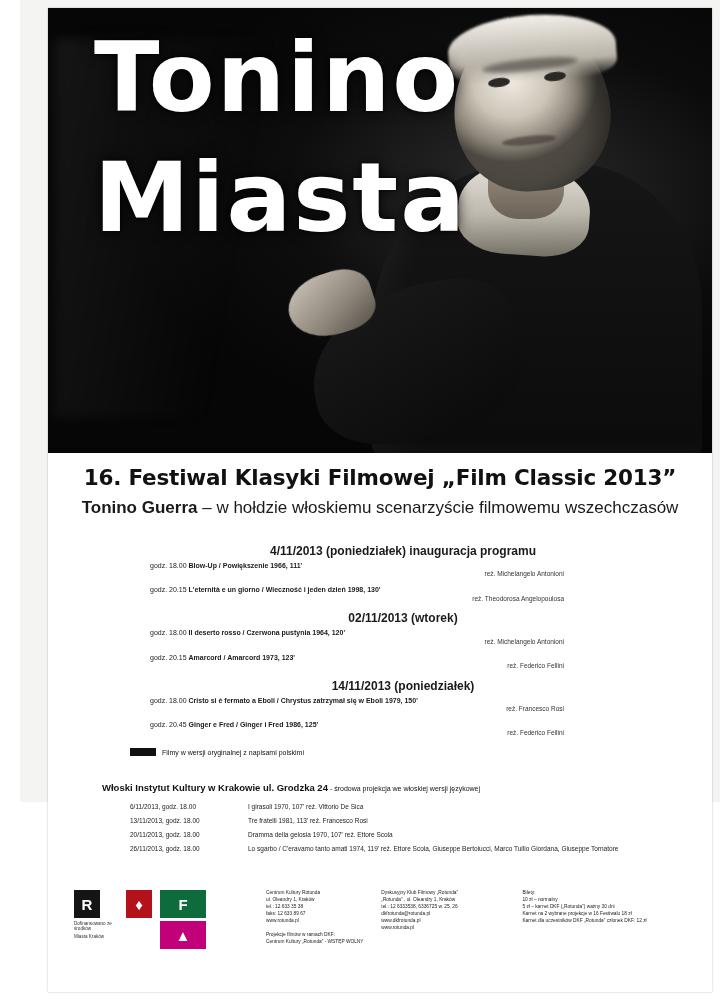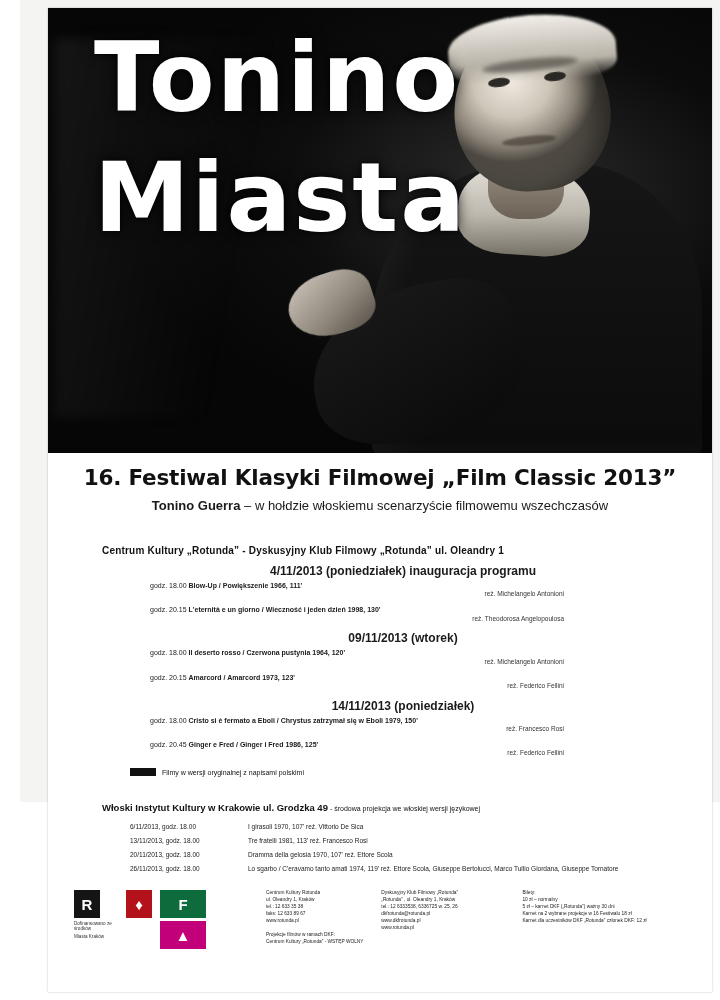--- a/index.html
+++ b/index.html
@@ -198,21 +198,21 @@
   .headline .h1 {
     font-family: "DejaVu Sans", sans-serif;
     font-weight: bold;
     font-size: 21.5px;
     color: #111;
     letter-spacing: -0.2px;
     text-align: center;
   }
   .headline .h2 {
     margin-top: 8px;
-    font-size: 13px;
+    font-size: 17px;
     color: #1a1a1a;
     text-align: center;
   }
   .headline .h2 b { font-weight: bold; }
 
   
   .body {
     background: #ffffff;
     padding: 16px 36px 0 36px;
     color: #111;
@@ -350,38 +350,37 @@
     </div>
 
     <div class="headline">
       <div class="h1">16. Festiwal Klasyki Filmowej „Film Classic 2013”</div>
       <div class="h2">
         <b>Tonino Guerra</b><span> –  w hołdzie włoskiemu scenarzyście filmowemu wszechczasów</span>
       </div>
     </div>
 
     <div class="body">
-      <div class="venue">Centrum Kultury „Rotunda” - Dyskusyjny Klub Filmowy „Rotunda”  ul. Oleandry 1</div>
 
       <div>
         <div class="day">4/11/2013 (poniedziałek) inauguracja programu</div>
         <div class="screening">
           <span>godz. 18.00</span>
           <span class="t">Blow-Up / Powiększenie 1966, 111'</span>
           <span class="dir">reż. Michelangelo Antonioni</span>
         </div>
         <div class="screening">
           <span>godz. 20.15</span>
           <span class="t">L'eternità e un giorno / Wieczność i jeden dzień 1998, 130'</span>
           <span class="dir">reż. Theodorosa Angelopoulosa</span>
         </div>
       </div>
 
       <div>
-        <div class="day">09/11/2013 (wtorek)</div>
+        <div class="day">02/11/2013 (wtorek)</div>
         <div class="screening">
           <span>godz. 18.00</span>
           <span class="t">Il deserto rosso / Czerwona pustynia 1964, 120'</span>
           <span class="dir">reż. Michelangelo Antonioni</span>
         </div>
         <div class="screening">
           <span>godz. 20.15</span>
           <span class="t">Amarcord / Amarcord 1973, 123'</span>
           <span class="dir">reż. Federico Fellini</span>
         </div>
@@ -400,21 +399,21 @@
           <span class="dir">reż. Federico Fellini</span>
         </div>
       </div>
 
       <div class="note">
         <span class="swatch"></span>
         <span>Filmy w wersji oryginalnej z napisami polskimi</span>
       </div>
 
       <div class="venue2">
-        <span>Włoski Instytut Kultury w Krakowie ul. Grodzka 49</span><span class="sub">  -  środowa projekcja we włoskiej wersji językowej</span>
+        <span>Włoski Instytut Kultury w Krakowie ul. Grodzka 24</span><span class="sub">  -  środowa projekcja we włoskiej wersji językowej</span>
       </div>
 
       <div class="row2">
         <span class="when">6/11/2013, godz. 18.00</span><span>I girasoli 1970, 107'  reż. Vittorio De Sica</span>
       </div>
       <div class="row2">
         <span class="when">13/11/2013, godz. 18.00</span><span>Tre fratelli 1981, 113' reż. Francesco Rosi</span>
       </div>
       <div class="row2">
         <span class="when">20/11/2013, godz. 18.00</span><span>Dramma della gelosia 1970, 107' reż. Ettore Scola</span>

